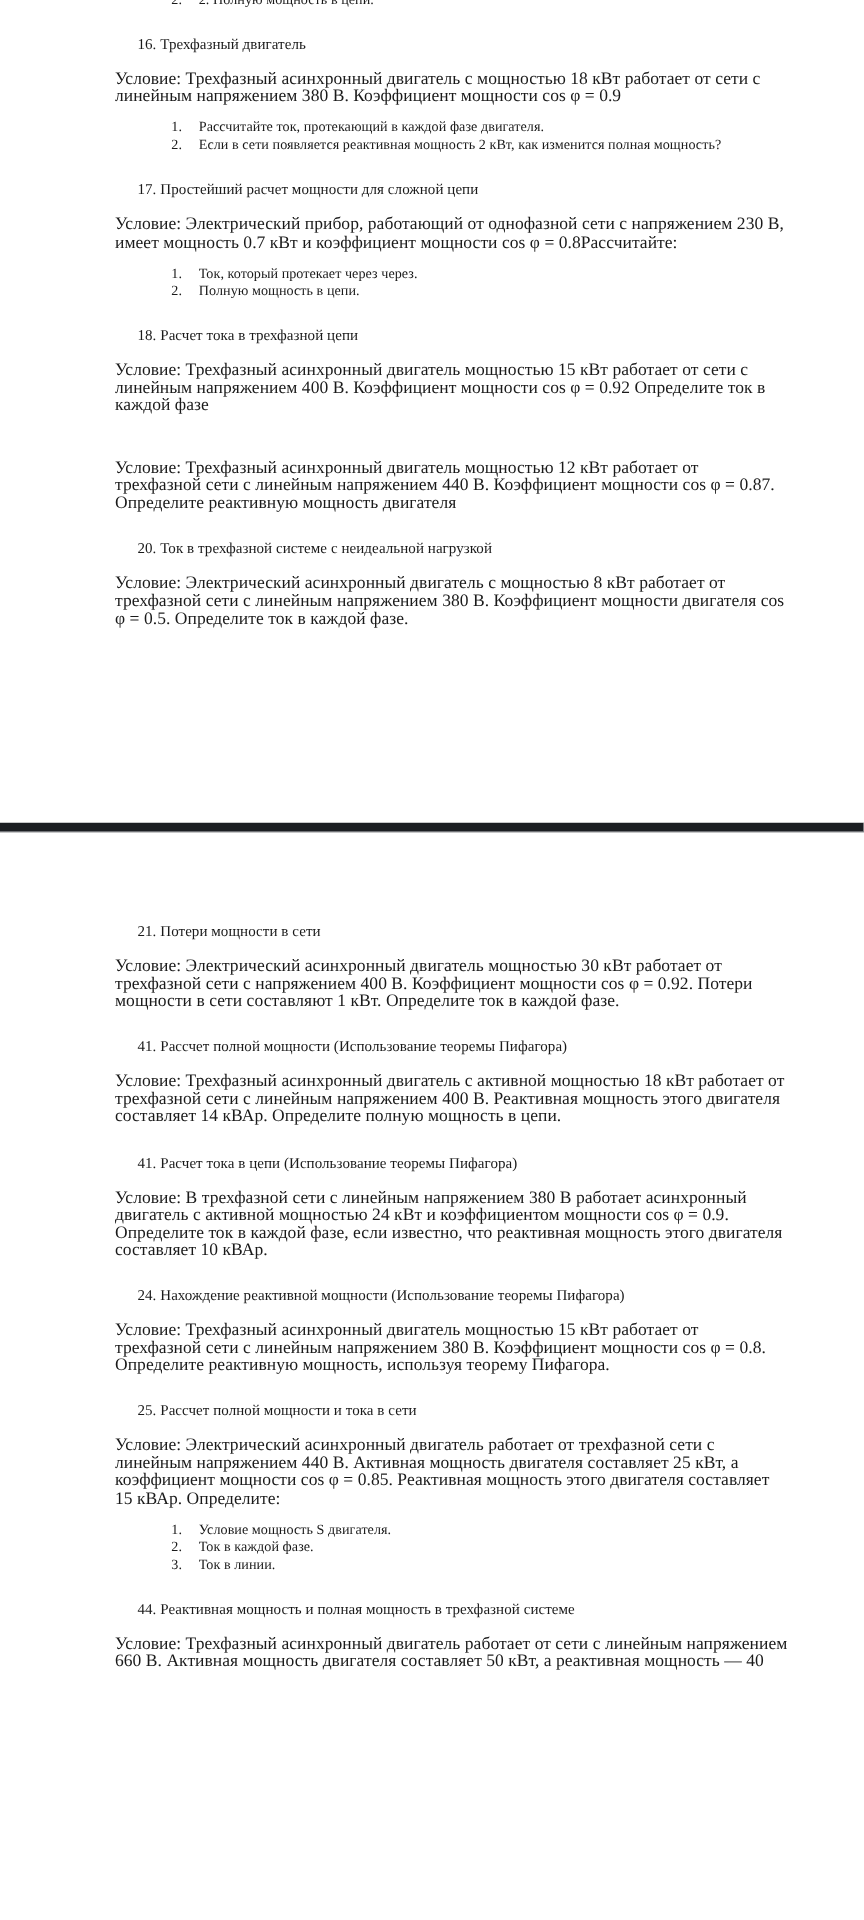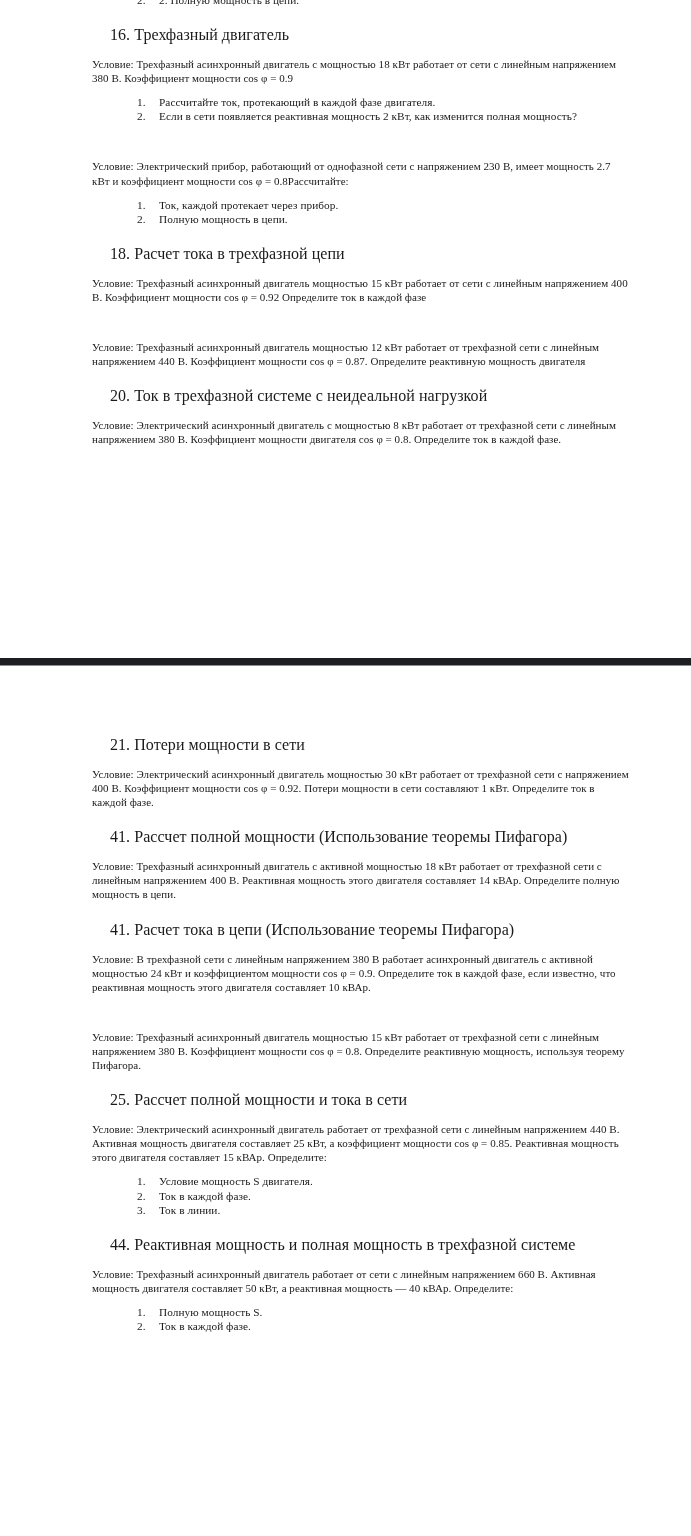--- a/index.html
+++ b/index.html
@@ -46,32 +46,32 @@
 
   .content {
     padding-left: 92px;
     padding-right: 61px;
   }
 
   .spacer-top-two { height: 72px; }
 
   
   h2.task-heading {
-    font-size: 16px;
+    font-size: 12px;
     font-weight: normal;
     line-height: 14px;
     margin: 0 0 0 18px;
     padding: 0;
     text-indent: 0;
     color: #1a1a1a;
     letter-spacing: 0.05px;
   }
 
   p.task-body {
-    font-size: 11px;
+    font-size: 14px;
     font-weight: normal;
     line-height: 14.1px;
     margin: 0;
     padding: 0;
     text-align: left;
     color: #1a1a1a;
     letter-spacing: 0.04px;
   }
 
   ol.task-list {
@@ -117,44 +117,45 @@
       <div class="gap-md"></div>
       <p class="task-body">Условие: Трехфазный асинхронный двигатель с мощностью 18 кВт работает от сети с линейным напряжением 380 В. Коэффициент мощности cos φ = 0.9</p>
       <div class="gap-sm"></div>
       <ol class="task-list">
         <li>Рассчитайте ток, протекающий в каждой фазе двигателя.</li>
         <li>Если в сети появляется реактивная мощность 2 кВт, как изменится полная мощность?</li>
       </ol>
 
       <div class="gap-lg"></div>
 
-      <div class="gap-md"></div>
-      <p class="task-body">Условие: Электрический прибор, работающий от однофазной сети с напряжением 230 В, имеет мощность 2.7 кВт и коэффициент мощности cos φ = 0.8Рассчитайте:</p>
+      <h2 class="task-heading">17. Простейший расчет мощности для сложной цепи</h2>
+      <div class="gap-md"></div>
+      <p class="task-body">Условие: Электрический прибор, работающий от однофазной сети с напряжением 230 В, имеет мощность 0.7 кВт и коэффициент мощности cos φ = 0.8Рассчитайте:</p>
       <div class="gap-sm"></div>
       <ol class="task-list">
-        <li>Ток, каждой протекает через прибор.</li>
+        <li>Ток, который протекает через через.</li>
         <li>Полную мощность в цепи.</li>
       </ol>
 
       <div class="gap-lg"></div>
 
       <h2 class="task-heading">18. Расчет тока в трехфазной цепи</h2>
       <div class="gap-md"></div>
       <p class="task-body">Условие: Трехфазный асинхронный двигатель мощностью 15 кВт работает от сети с линейным напряжением 400 В. Коэффициент мощности cos φ = 0.92 Определите ток в каждой фазе</p>
 
       <div class="gap-lg"></div>
 
       <div class="gap-md"></div>
       <p class="task-body">Условие: Трехфазный асинхронный двигатель мощностью 12 кВт работает от трехфазной сети с линейным напряжением 440 В. Коэффициент мощности cos φ = 0.87. Определите реактивную мощность двигателя</p>
 
       <div class="gap-lg"></div>
 
       <h2 class="task-heading">20. Ток в трехфазной системе с неидеальной нагрузкой</h2>
       <div class="gap-md"></div>
-      <p class="task-body">Условие: Электрический асинхронный двигатель с мощностью 8 кВт работает от трехфазной сети с линейным напряжением 380 В. Коэффициент мощности двигателя cos φ = 0.8. Определите ток в каждой фазе.</p>
+      <p class="task-body">Условие: Электрический асинхронный двигатель с мощностью 8 кВт работает от трехфазной сети с линейным напряжением 380 В. Коэффициент мощности двигателя cos φ = 0.5. Определите ток в каждой фазе.</p>
 
     </div>
   </div>
 </div>
 
 <div class="page-divider"></div>
 
 <div class="page page-two">
   <div class="spacer-top-two"></div>
   <div class="content">
@@ -170,20 +171,21 @@
     <p class="task-body">Условие: Трехфазный асинхронный двигатель с активной мощностью 18 кВт работает от трехфазной сети с линейным напряжением 400 В. Реактивная мощность этого двигателя составляет 14 кВАр. Определите полную мощность в цепи.</p>
 
     <div class="gap-lg"></div>
 
     <h2 class="task-heading">41. Расчет тока в цепи (Использование теоремы Пифагора)</h2>
     <div class="gap-md"></div>
     <p class="task-body">Условие: В трехфазной сети с линейным напряжением 380 В работает асинхронный двигатель с активной мощностью 24 кВт и коэффициентом мощности cos φ = 0.9. Определите ток в каждой фазе, если известно, что реактивная мощность этого двигателя составляет 10 кВАр.</p>
 
     <div class="gap-lg"></div>
 
+    <h2 class="task-heading">24. Нахождение реактивной мощности (Использование теоремы Пифагора)</h2>
     <div class="gap-md"></div>
     <p class="task-body">Условие: Трехфазный асинхронный двигатель мощностью 15 кВт работает от трехфазной сети с линейным напряжением 380 В. Коэффициент мощности cos φ = 0.8. Определите реактивную мощность, используя теорему Пифагора.</p>
 
     <div class="gap-lg"></div>
 
     <h2 class="task-heading">25. Рассчет полной мощности и тока в сети</h2>
     <div class="gap-md"></div>
     <p class="task-body">Условие: Электрический асинхронный двигатель работает от трехфазной сети с линейным напряжением 440 В. Активная мощность двигателя составляет 25 кВт, а коэффициент мощности cos φ = 0.85. Реактивная мощность этого двигателя составляет 15 кВАр. Определите:</p>
     <div class="gap-sm"></div>
     <ol class="task-list">

